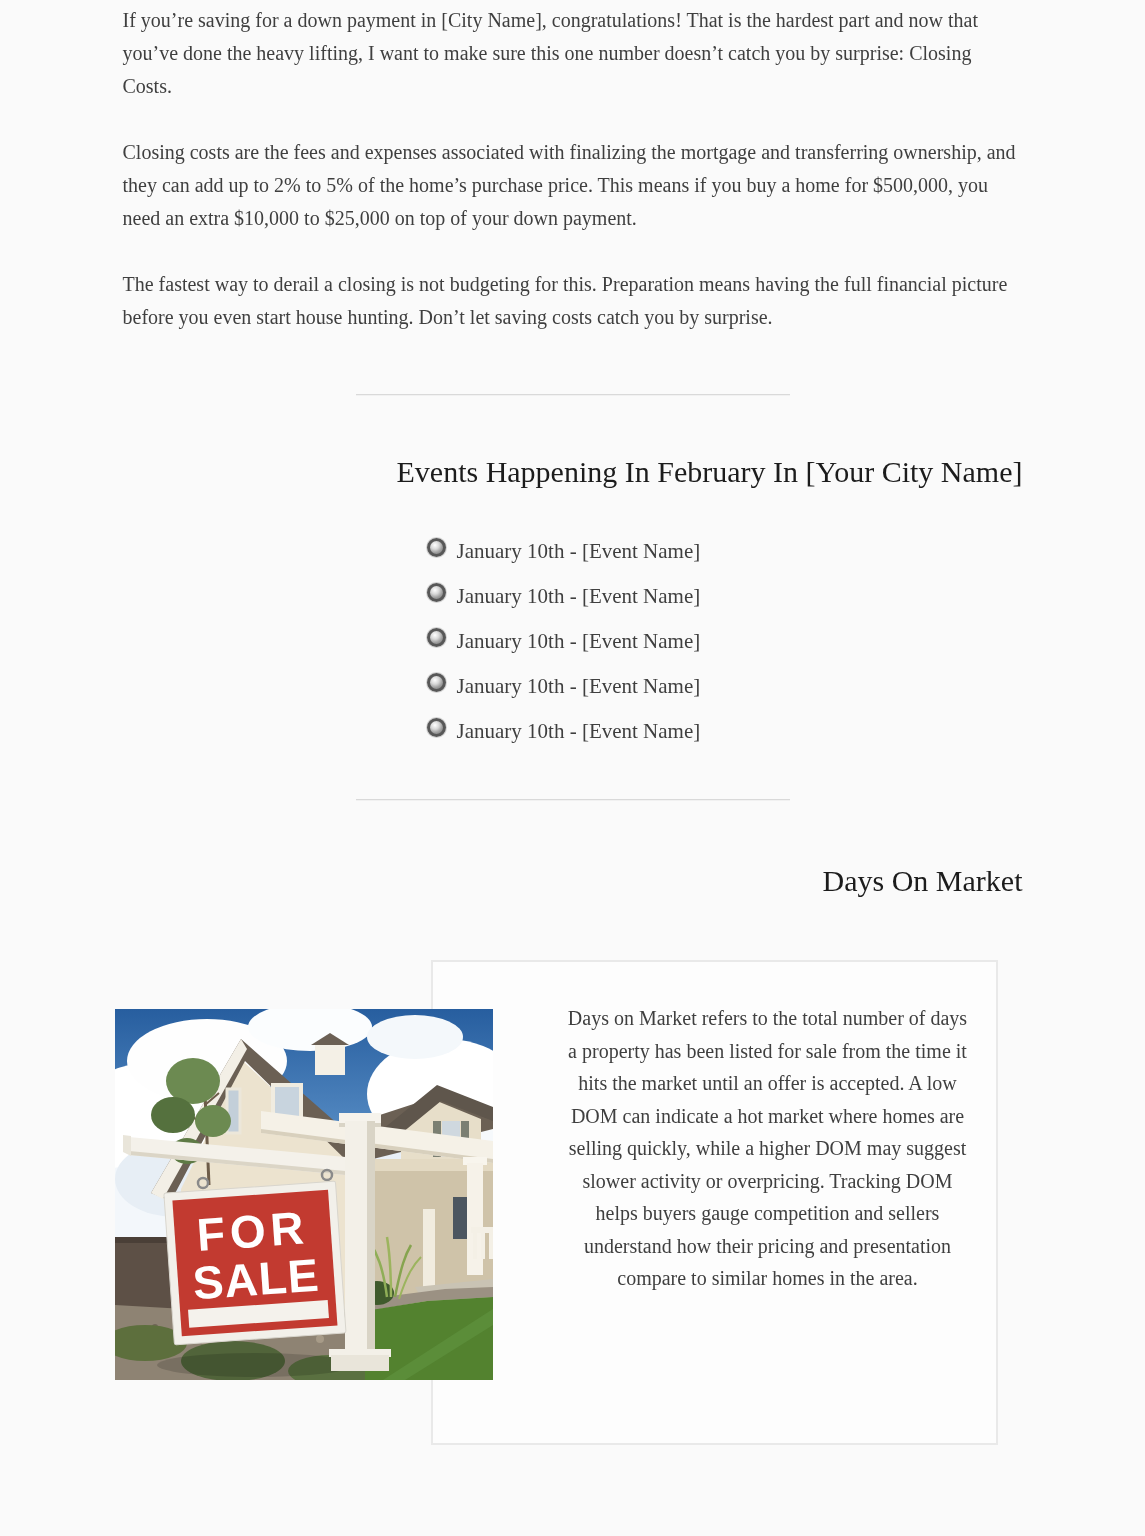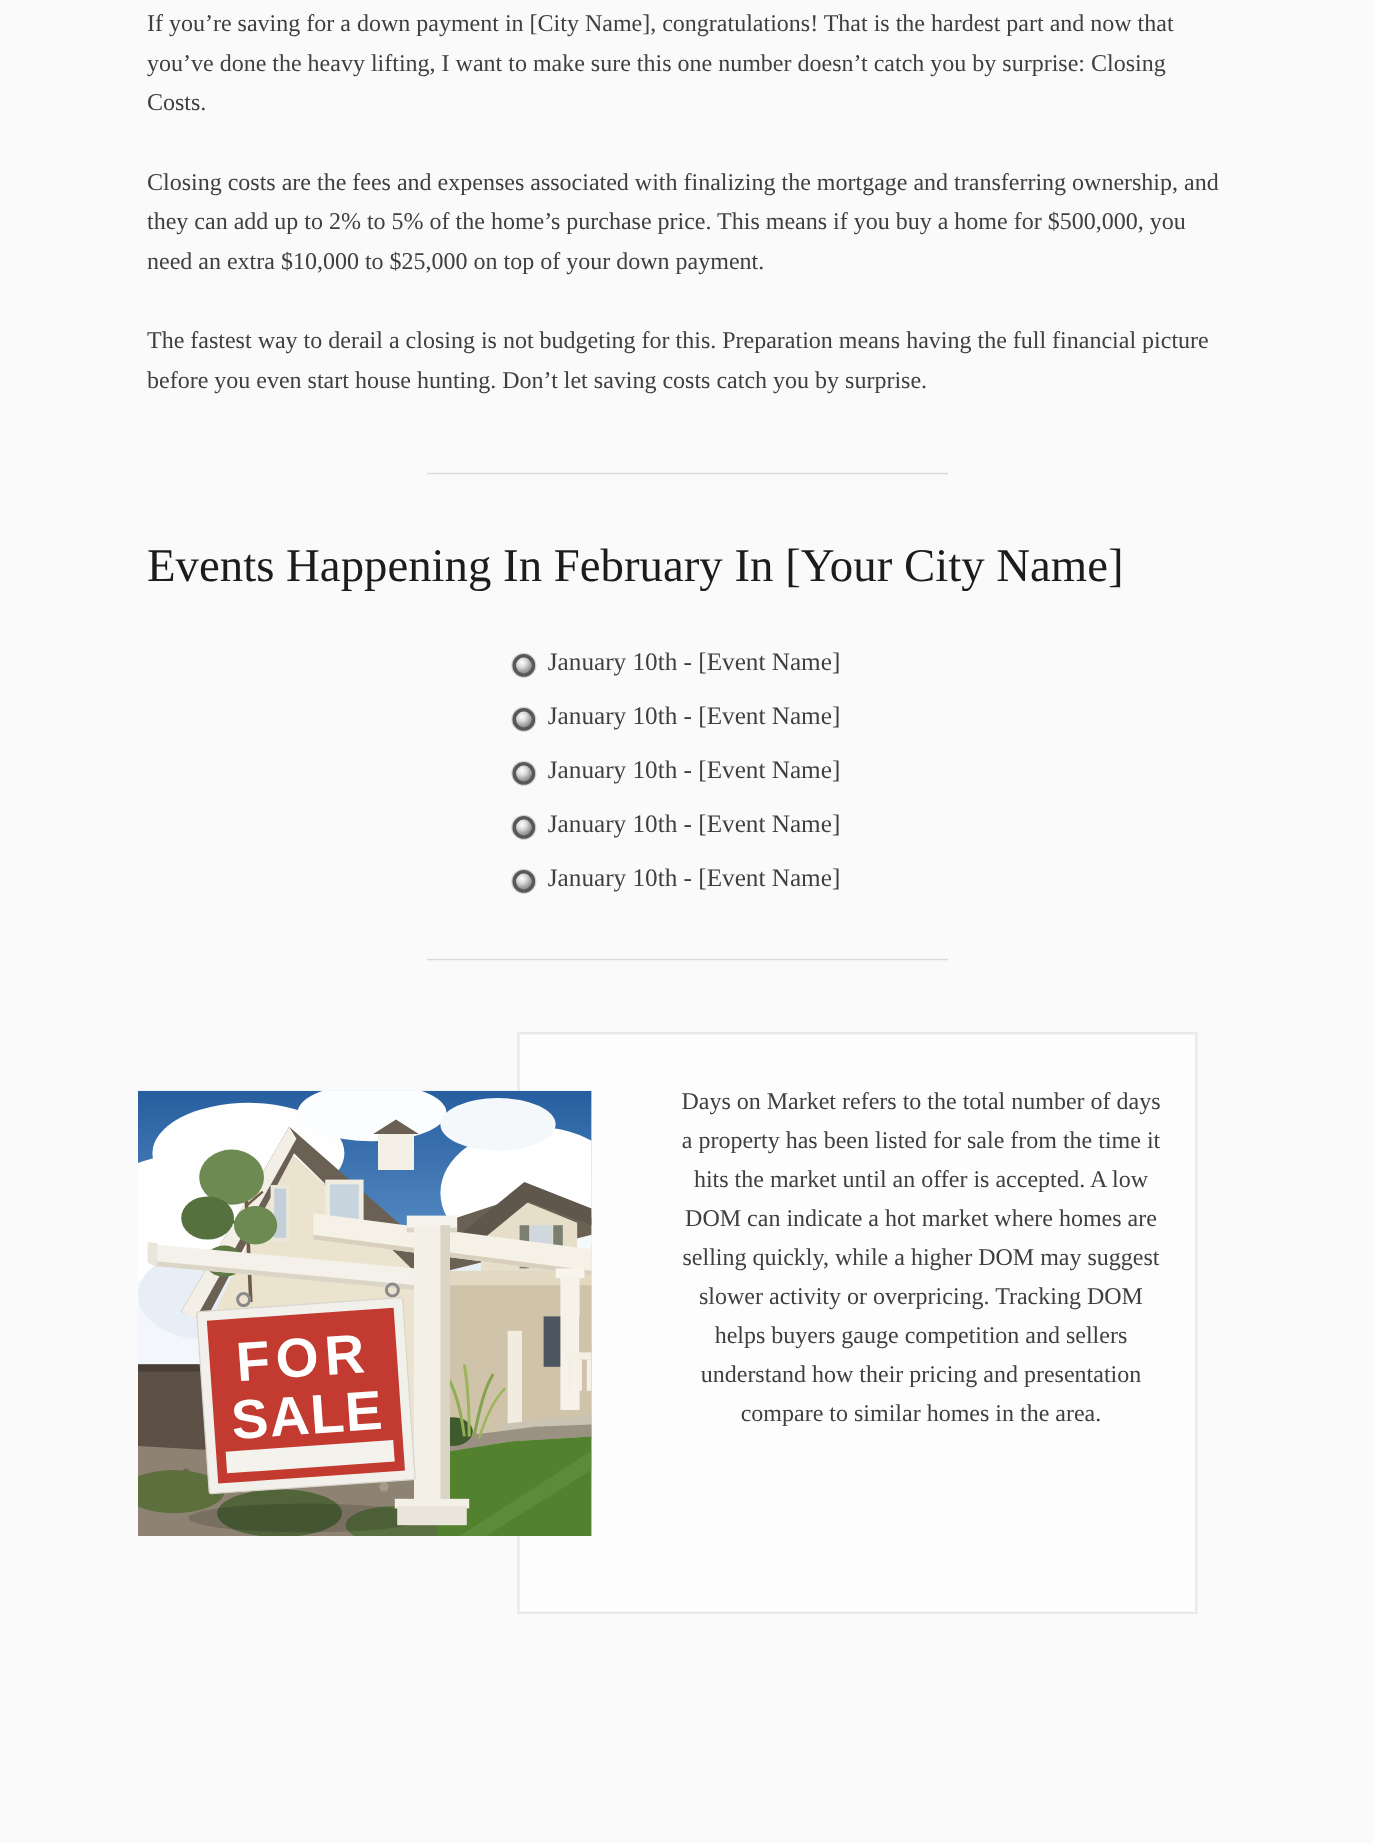--- a/index.html
+++ b/index.html
@@ -22,28 +22,28 @@
   .content{width:900px;margin:0 auto;padding-top:4px;}
   .content p.intro-p{
     font-size:20px;line-height:33px;margin:0 0 33px 0;
   }
   .divider{
     width:434px;height:1px;border:0;background:var(--color-divider);
     margin:60px auto 0 auto;box-shadow:0 1px 0 #f1f1f1;
   }
   .divider.second{margin-top:55px;}
   h1.section-heading,h2.section-heading{
-    font-weight:400;font-size:39px;line-height:38px;margin:58px 0 0 0;
-    text-align:left;color:var(--color-heading_text);
+    font-weight:400;font-size:30px;line-height:38px;margin:58px 0 0 0;
+    text-align:right;color:var(--color-heading_text);
     font-family:"Liberation Serif","DejaVu Serif",serif;
   }
   h2.section-heading{margin-top:62px;}
   .event-list{margin:47px 0 0 304px;}
   .event-row{
-    display:flex;align-items:flex-end;gap:11px;height:26px;margin-bottom:19px;
+    display:flex;align-items:flex-start;gap:11px;height:26px;margin-bottom:19px;
     font-size:21px;line-height:26px;color:var(--color-body_text);
   }
   .event-row:last-child{margin-bottom:0;}
   .bullet{
     width:19px;height:19px;border-radius:50%;flex:0 0 19px;
     background:radial-gradient(circle at 38% 32%, #ffffff 0%, #d8d8d8 34%, #a0a0a0 62%, #707070 100%);
     border:3px solid #585858;
     box-shadow:0 0 0 1px #d4d4d4;
   }
   .dom-section{position:relative;margin-top:60px;height:493px;}
@@ -95,20 +95,21 @@
         <span>January 10th - [Event Name]</span>
       </div>
       <div class="event-row">
         <span class="bullet"></span>
         <span>January 10th - [Event Name]</span>
       </div>
     </div>
 
   <hr class="divider second">
 
+  <h2 class="section-heading">Days On Market</h2>
 
   <div class="dom-section">
     <div class="dom-card">
       <div class="dom-card-text">Days on Market refers to the total number of days a property has been listed for sale from the time it hits the market until an offer is accepted. A low DOM can indicate a hot market where homes are selling quickly, while a higher DOM may suggest slower activity or overpricing. Tracking DOM helps buyers gauge competition and sellers understand how their pricing and presentation compare to similar homes in the area.</div>
     </div>
 
     <svg class="dom-image" viewBox="0 0 378 371" preserveAspectRatio="none" xmlns="http://www.w3.org/2000/svg">
       <defs>
         <linearGradient id="sky" x1="0" y1="0" x2="0" y2="1">
           <stop offset="0" stop-color="#275e9f"></stop>

